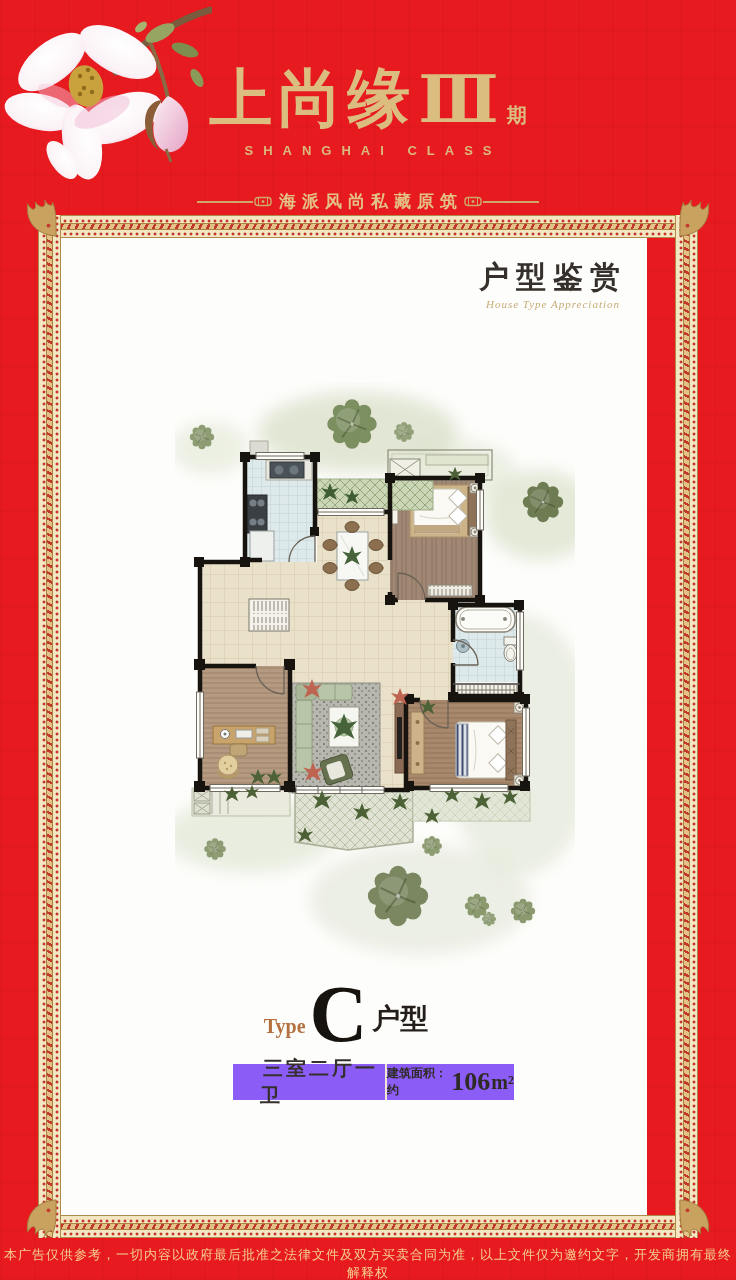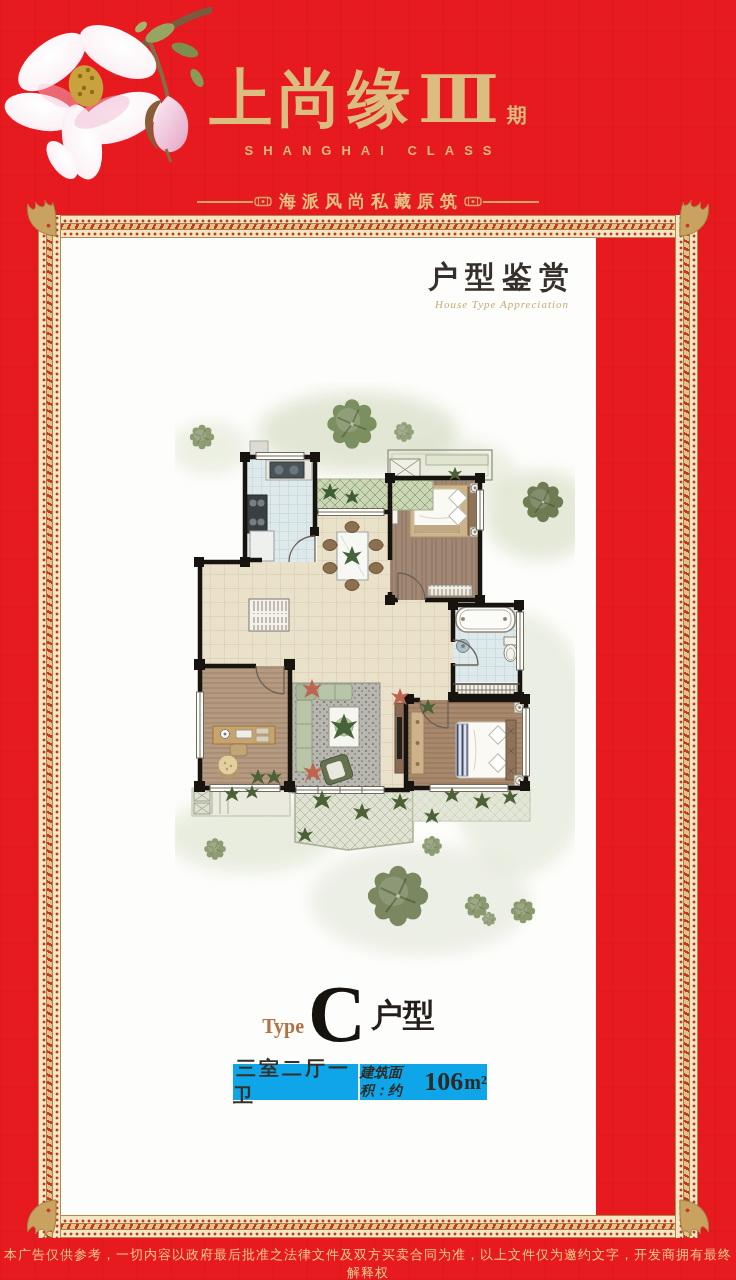--- a/index.html
+++ b/index.html
@@ -35,35 +35,35 @@
     border-left:1px solid #b08a49;border-right:1px solid #b08a49;box-sizing:border-box;
     background-image:
       radial-gradient(circle at 5px 3px,#c53529 1.3px,rgba(0,0,0,0) 1.7px),
       radial-gradient(circle at 18px 3px,#c53529 1.3px,rgba(0,0,0,0) 1.7px);
     background-size:23px 6px;}
   .band-v::before{content:"";position:absolute;top:0;bottom:0;left:7px;right:7px;
     border-left:1px solid #a8833f;border-right:1px solid #a8833f;
     background:repeating-linear-gradient(25deg,#c0392c 0 2.5px,#e2c286 2.5px 7px);}
   .corner{position:absolute;width:38px;height:38px;}
   
-  .panel{position:absolute;left:61px;top:238px;width:535px;height:977px;background:#fdfdfb;}
+  .panel{position:absolute;left:61px;top:238px;width:586px;height:977px;background:#fdfdfb;}
   .section-title{position:absolute;top:24px;right:27px;font-size:30px;font-weight:600;color:#35302b;letter-spacing:7px;margin-right:-7px;line-height:1;}
   .section-sub{position:absolute;top:60px;right:27px;font-style:italic;font-size:11px;color:#c7ab77;letter-spacing:1px;}
   .plan{position:absolute;left:114px;top:144px;width:400px;height:600px;}
   
-  .type-block{position:absolute;top:744px;left:0;width:100%;display:flex;justify-content:center;align-items:flex-end;padding-left:28px;}
+  .type-block{position:absolute;top:744px;left:0;width:100%;display:flex;justify-content:center;align-items:flex-end;}
   .type-label{font-size:20px;font-weight:700;color:#b5703f;margin:0 4px 10px 0;}
   .type-letter{font-size:80px;font-weight:700;color:#16120d;line-height:.82;}
-  .type-suffix{font-size:32px;font-weight:700;color:#241f1a;margin:0 16px 10px 5px;text-align:right;}
+  .type-suffix{font-size:28px;font-weight:700;color:#241f1a;margin:0 16px 10px 5px;text-align:right;}
   
   .spec-bar{position:absolute;top:826px;left:172px;width:254px;height:36px;display:flex;align-items:stretch;}
   .spec-left{width:127px;display:flex;align-items:center;justify-content:center;
     font-size:20px;font-weight:700;color:#35302b;letter-spacing:3px;text-indent:3px;border-right:2px solid #f2e7d2;box-sizing:border-box;}
   .spec-right{flex:1;display:flex;align-items:center;justify-content:center;color:#2e2a24;}
-  .area-prefix{font-size:14px;font-weight:700;font-style:italic;}
+  .area-prefix{font-size:12px;font-weight:700;}
   .area-number{font-size:26px;font-weight:700;line-height:1;margin:0 1px;}
   .area-unit{font-size:20px;font-weight:700;}
   
   .disclaimer{position:absolute;top:1246px;left:0;width:100%;text-align:center;
     font-family:"Liberation Sans","DejaVu Sans",sans-serif;font-size:13px;color:#f3cd8c;letter-spacing:1px;}
 </style>
 </head>
 <body>
 
 <div class="page">
@@ -513,21 +513,21 @@
         <use href="#plantStar" transform="translate(400,697)" style="color:#bf6450"></use>
       </g>
     </svg>
 
     <div class="type-block">
       <span class="type-label">Type</span>
       <span class="type-letter">C</span>
       <span class="type-suffix">户型</span>
     </div>
 
-    <div class="spec-bar" style="background:#0ea5e9;">
+    <div class="spec-bar" style="background:#8b5cf6;padding-left:27px;">
       <div class="spec-left">三室二厅一卫</div>
       <div class="spec-right">
         <span class="area-prefix">建筑面积：约</span>
         <span class="area-number">106</span>
         <span class="area-unit">m²</span>
       </div>
     </div>
   </div>
 
   <div class="disclaimer">本广告仅供参考，一切内容以政府最后批准之法律文件及双方买卖合同为准，以上文件仅为邀约文字，开发商拥有最终解释权</div>

